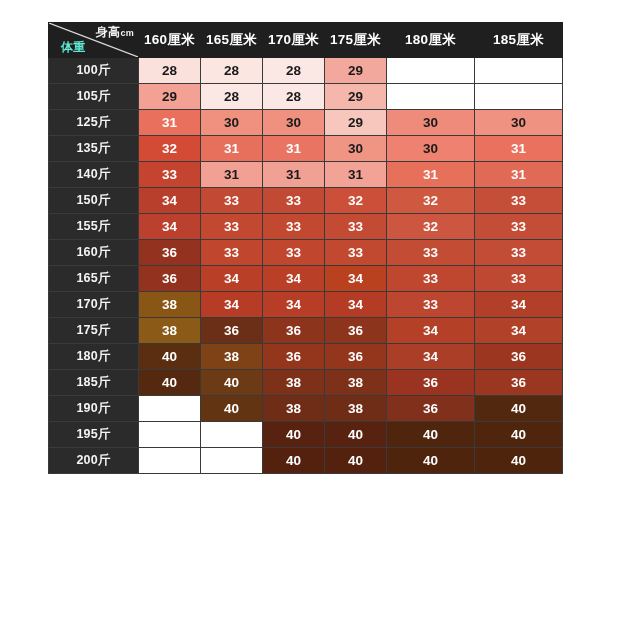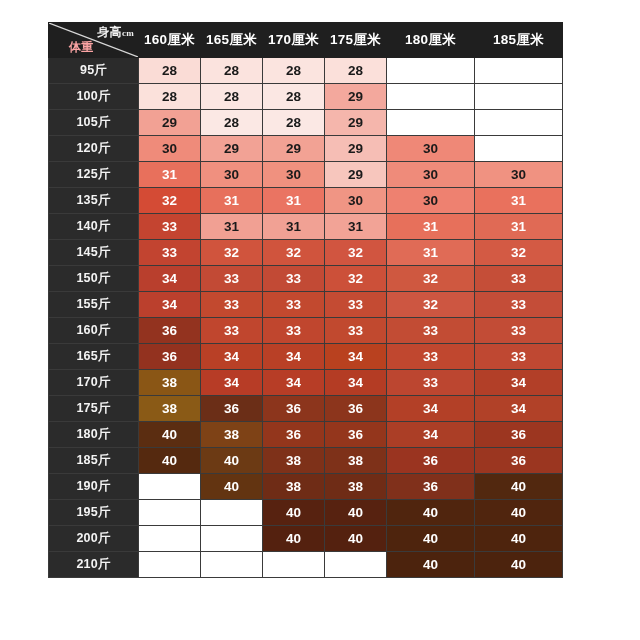--- a/index.html
+++ b/index.html
@@ -40,35 +40,34 @@
     font-size:13.5px;
     letter-spacing:.3px;
     border:1px solid #1f1f1f;
   }
   th.corner{
     position:relative;
     background:#262626;
     border:1px solid #1f1f1f;
     overflow:hidden;
     padding:0;
-    font-family:Liberation Serif, serif;
   }
   th.corner .diag{
     position:absolute;left:0;top:0;width:100%;height:100%;
     pointer-events:none;
   }
   th.corner .lbl-h{
     position:absolute;right:4px;top:1px;
     font-size:12px;color:#f2f2f2;font-weight:bold;
     white-space:nowrap;
   }
   th.corner .lbl-h .unit{font-size:9px;font-weight:bold;}
   th.corner .lbl-w{
-    position:absolute;left:20px;bottom:1px;
-    font-size:12px;color:#fca5a5;font-weight:bold;
+    position:absolute;left:12px;bottom:1px;
+    font-size:12px;color:#5eead4;font-weight:bold;
     white-space:nowrap;
   }
 
   
   td.rowlab{
     height:26px;
     background:#2b2b2b;
     color:#f4f4f4;
     font-size:12.5px;
     border:1px solid #1a1a1a;
@@ -115,53 +114,35 @@
       <th class="colhead">160厘米</th>
           <th class="colhead">165厘米</th>
           <th class="colhead">170厘米</th>
           <th class="colhead">175厘米</th>
           <th class="colhead">180厘米</th>
           <th class="colhead">185厘米</th>
         </tr>
     </thead>
     <tbody id="table-body">
         <tr>
-          <td class="rowlab">95斤</td>
-          <td class="val" style="background: rgb(250, 220, 214);">28</td>
-          <td class="val" style="background: rgb(251, 227, 222);">28</td>
-          <td class="val" style="background: rgb(251, 228, 223);">28</td>
-          <td class="val" style="background: rgb(251, 224, 218);">28</td>
-          <td class="empty"></td>
-          <td class="empty"></td>
-        </tr>
-        <tr>
           <td class="rowlab">100斤</td>
           <td class="val" style="background: rgb(251, 225, 219);">28</td>
           <td class="val" style="background: rgb(251, 230, 226);">28</td>
           <td class="val" style="background: rgb(251, 231, 227);">28</td>
           <td class="val" style="background: rgb(243, 168, 157);">29</td>
           <td class="empty"></td>
           <td class="empty"></td>
         </tr>
         <tr>
           <td class="rowlab">105斤</td>
           <td class="val" style="background: rgb(242, 161, 148);">29</td>
           <td class="val" style="background: rgb(251, 232, 228);">28</td>
           <td class="val" style="background: rgb(251, 232, 228);">28</td>
           <td class="val" style="background: rgb(245, 182, 172);">29</td>
           <td class="empty"></td>
-          <td class="empty"></td>
-        </tr>
-        <tr>
-          <td class="rowlab">120斤</td>
-          <td class="val" style="background: rgb(239, 139, 122);">30</td>
-          <td class="val" style="background: rgb(242, 162, 149);">29</td>
-          <td class="val" style="background: rgb(242, 162, 148);">29</td>
-          <td class="val" style="background: rgb(246, 190, 181);">29</td>
-          <td class="val" style="background: rgb(239, 136, 119);">30</td>
           <td class="empty"></td>
         </tr>
         <tr>
           <td class="rowlab">125斤</td>
           <td class="val lighttext" style="background: rgb(232, 112, 92);">31</td>
           <td class="val" style="background: rgb(240, 144, 127);">30</td>
           <td class="val" style="background: rgb(240, 145, 127);">30</td>
           <td class="val" style="background: rgb(247, 198, 189);">29</td>
           <td class="val" style="background: rgb(239, 139, 122);">30</td>
           <td class="val" style="background: rgb(240, 146, 129);">30</td>
@@ -178,29 +159,20 @@
         <tr>
           <td class="rowlab">140斤</td>
           <td class="val lighttext" style="background: rgb(196, 68, 48);">33</td>
           <td class="val" style="background: rgb(241, 160, 147);">31</td>
           <td class="val" style="background: rgb(241, 161, 148);">31</td>
           <td class="val" style="background: rgb(242, 163, 150);">31</td>
           <td class="val lighttext" style="background: rgb(231, 112, 91);">31</td>
           <td class="val lighttext" style="background: rgb(224, 106, 85);">31</td>
         </tr>
         <tr>
-          <td class="rowlab">145斤</td>
-          <td class="val lighttext" style="background: rgb(194, 68, 48);">33</td>
-          <td class="val lighttext" style="background: rgb(208, 84, 61);">32</td>
-          <td class="val lighttext" style="background: rgb(208, 84, 61);">32</td>
-          <td class="val lighttext" style="background: rgb(209, 85, 64);">32</td>
-          <td class="val lighttext" style="background: rgb(224, 107, 86);">31</td>
-          <td class="val lighttext" style="background: rgb(211, 90, 68);">32</td>
-        </tr>
-        <tr>
           <td class="rowlab">150斤</td>
           <td class="val lighttext" style="background: rgb(185, 63, 45);">34</td>
           <td class="val lighttext" style="background: rgb(194, 74, 53);">33</td>
           <td class="val lighttext" style="background: rgb(194, 74, 53);">33</td>
           <td class="val lighttext" style="background: rgb(204, 80, 57);">32</td>
           <td class="val lighttext" style="background: rgb(207, 88, 64);">32</td>
           <td class="val lighttext" style="background: rgb(197, 78, 56);">33</td>
         </tr>
         <tr>
           <td class="rowlab">155斤</td>
@@ -285,24 +257,15 @@
         </tr>
         <tr>
           <td class="rowlab">200斤</td>
           <td class="empty"></td>
           <td class="empty"></td>
           <td class="val lighttext" style="background: rgb(84, 33, 15);">40</td>
           <td class="val lighttext" style="background: rgb(84, 33, 15);">40</td>
           <td class="val lighttext" style="background: rgb(78, 36, 13);">40</td>
           <td class="val lighttext" style="background: rgb(78, 36, 13);">40</td>
         </tr>
-        <tr>
-          <td class="rowlab">210斤</td>
-          <td class="empty"></td>
-          <td class="empty"></td>
-          <td class="empty"></td>
-          <td class="empty"></td>
-          <td class="val lighttext" style="background: rgb(76, 35, 13);">40</td>
-          <td class="val lighttext" style="background: rgb(76, 35, 13);">40</td>
-        </tr>
       </tbody>
   </table>
 </div>
 
 </body></html>

